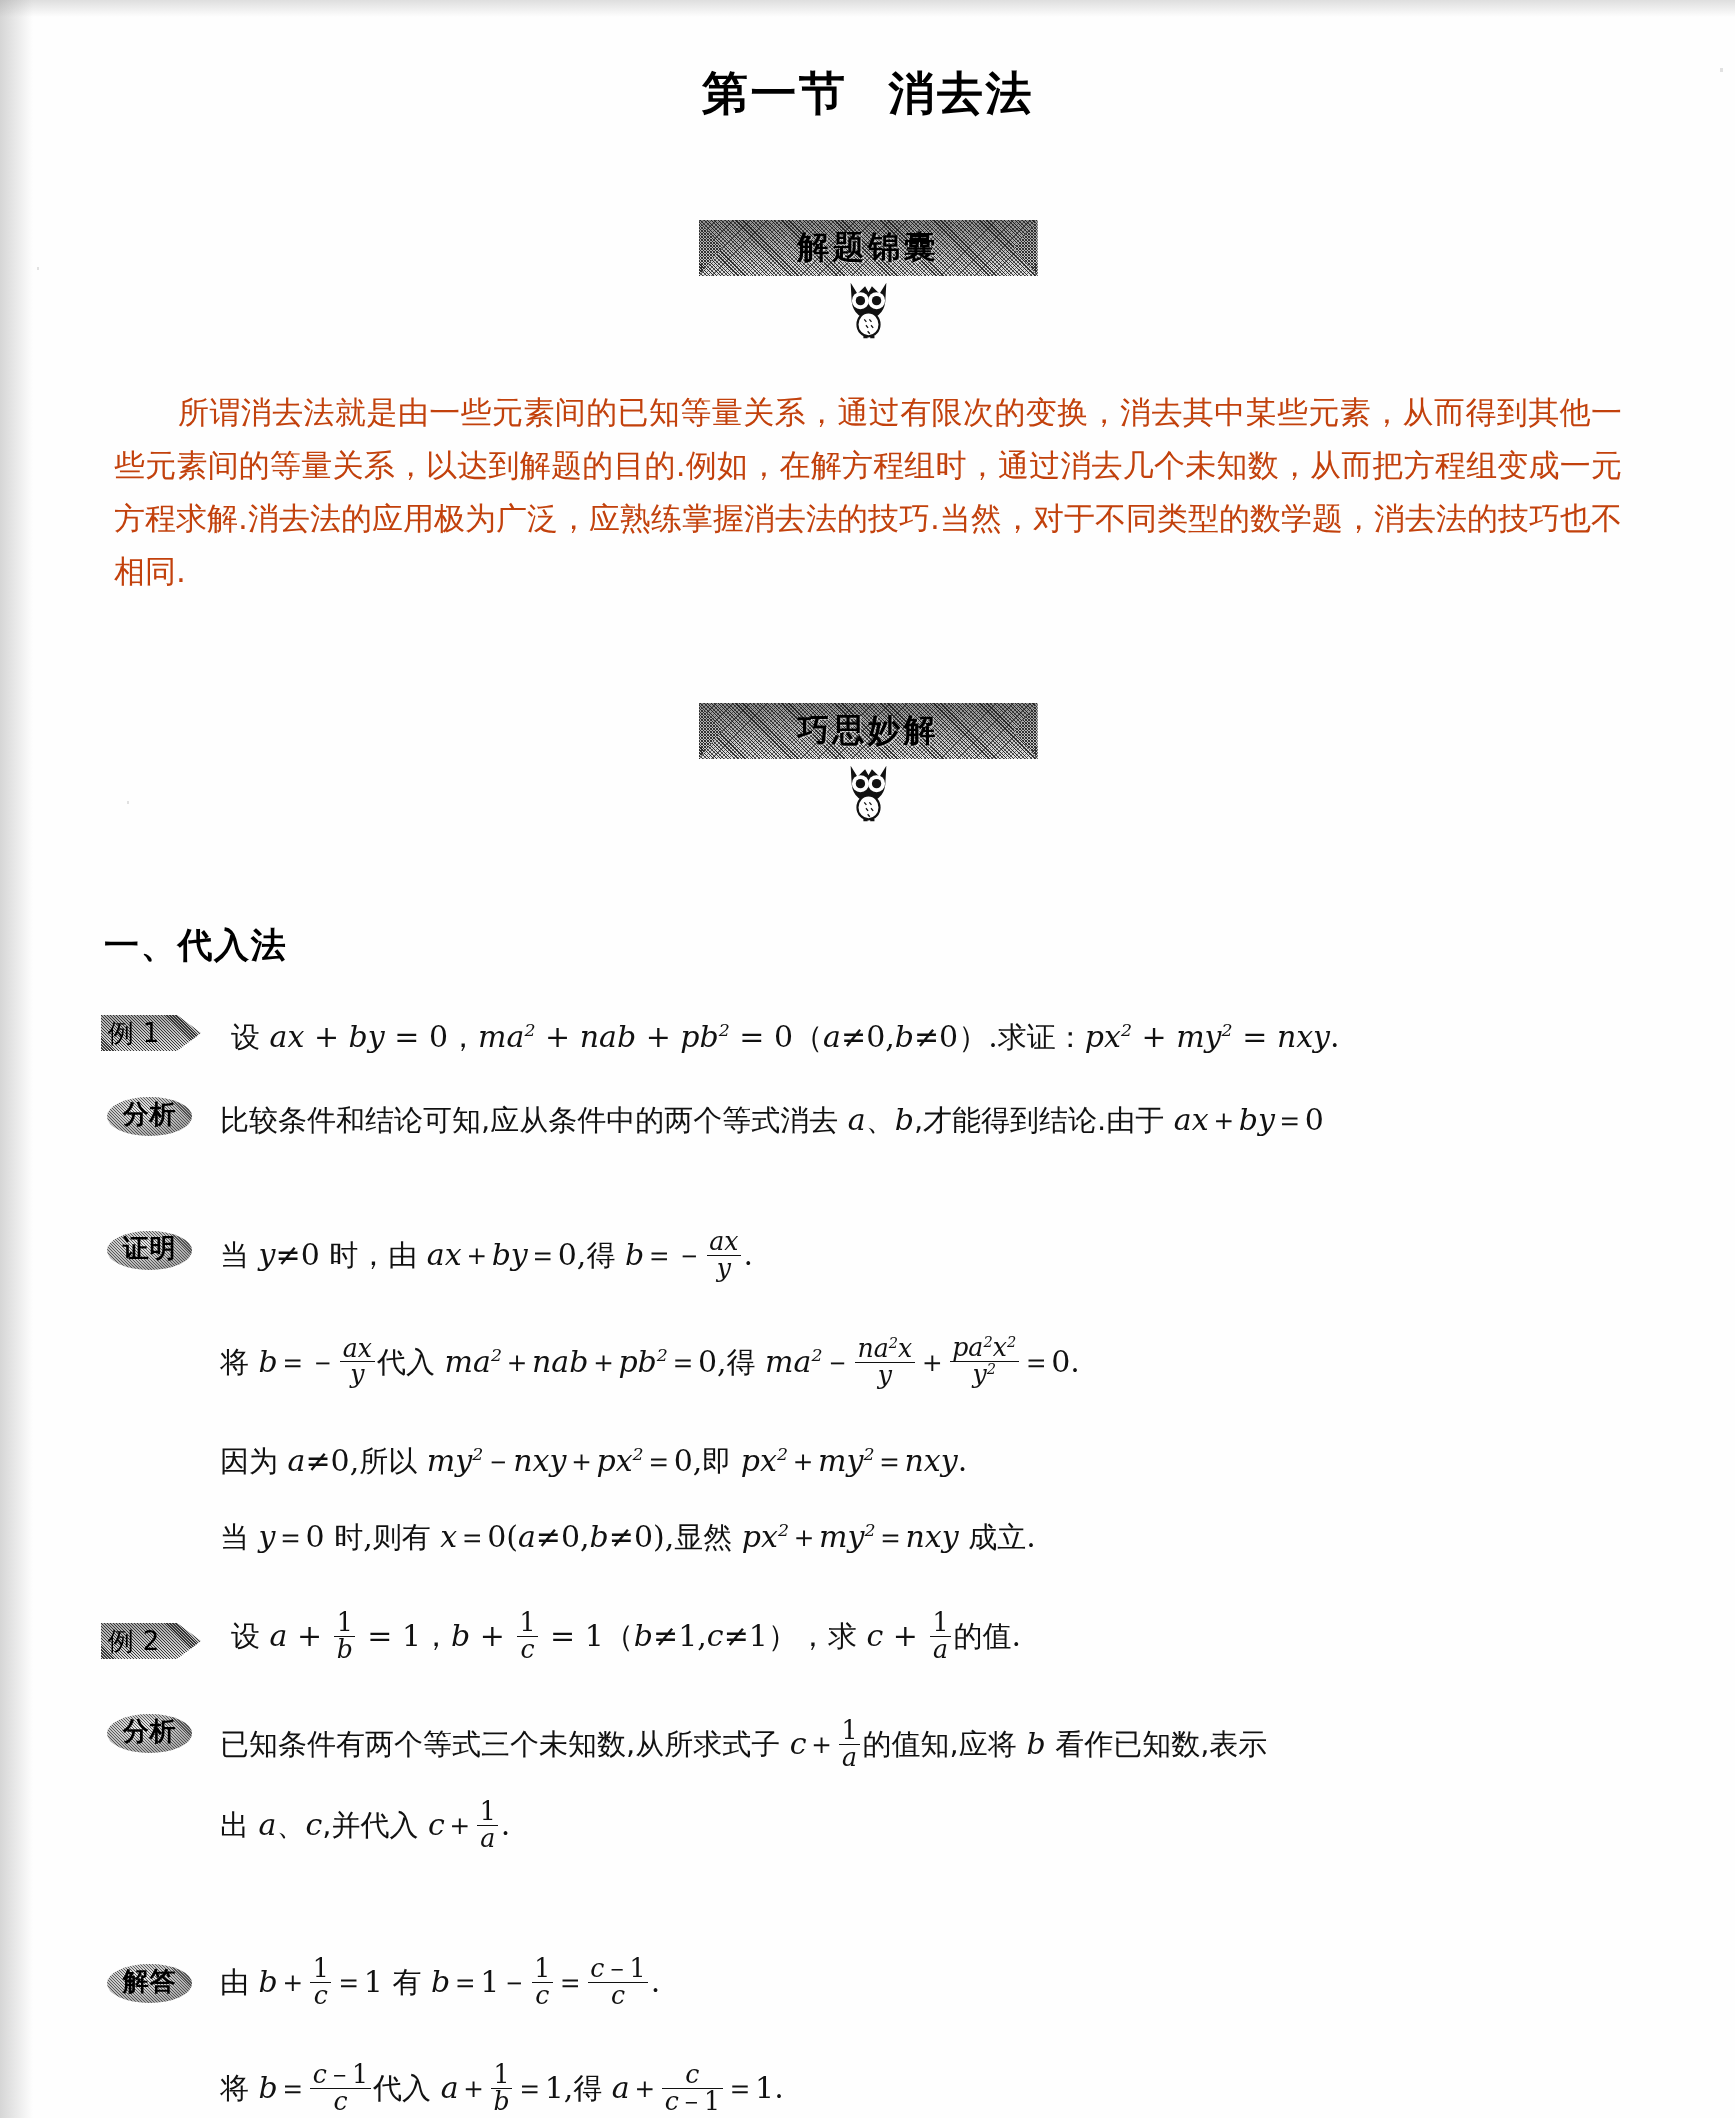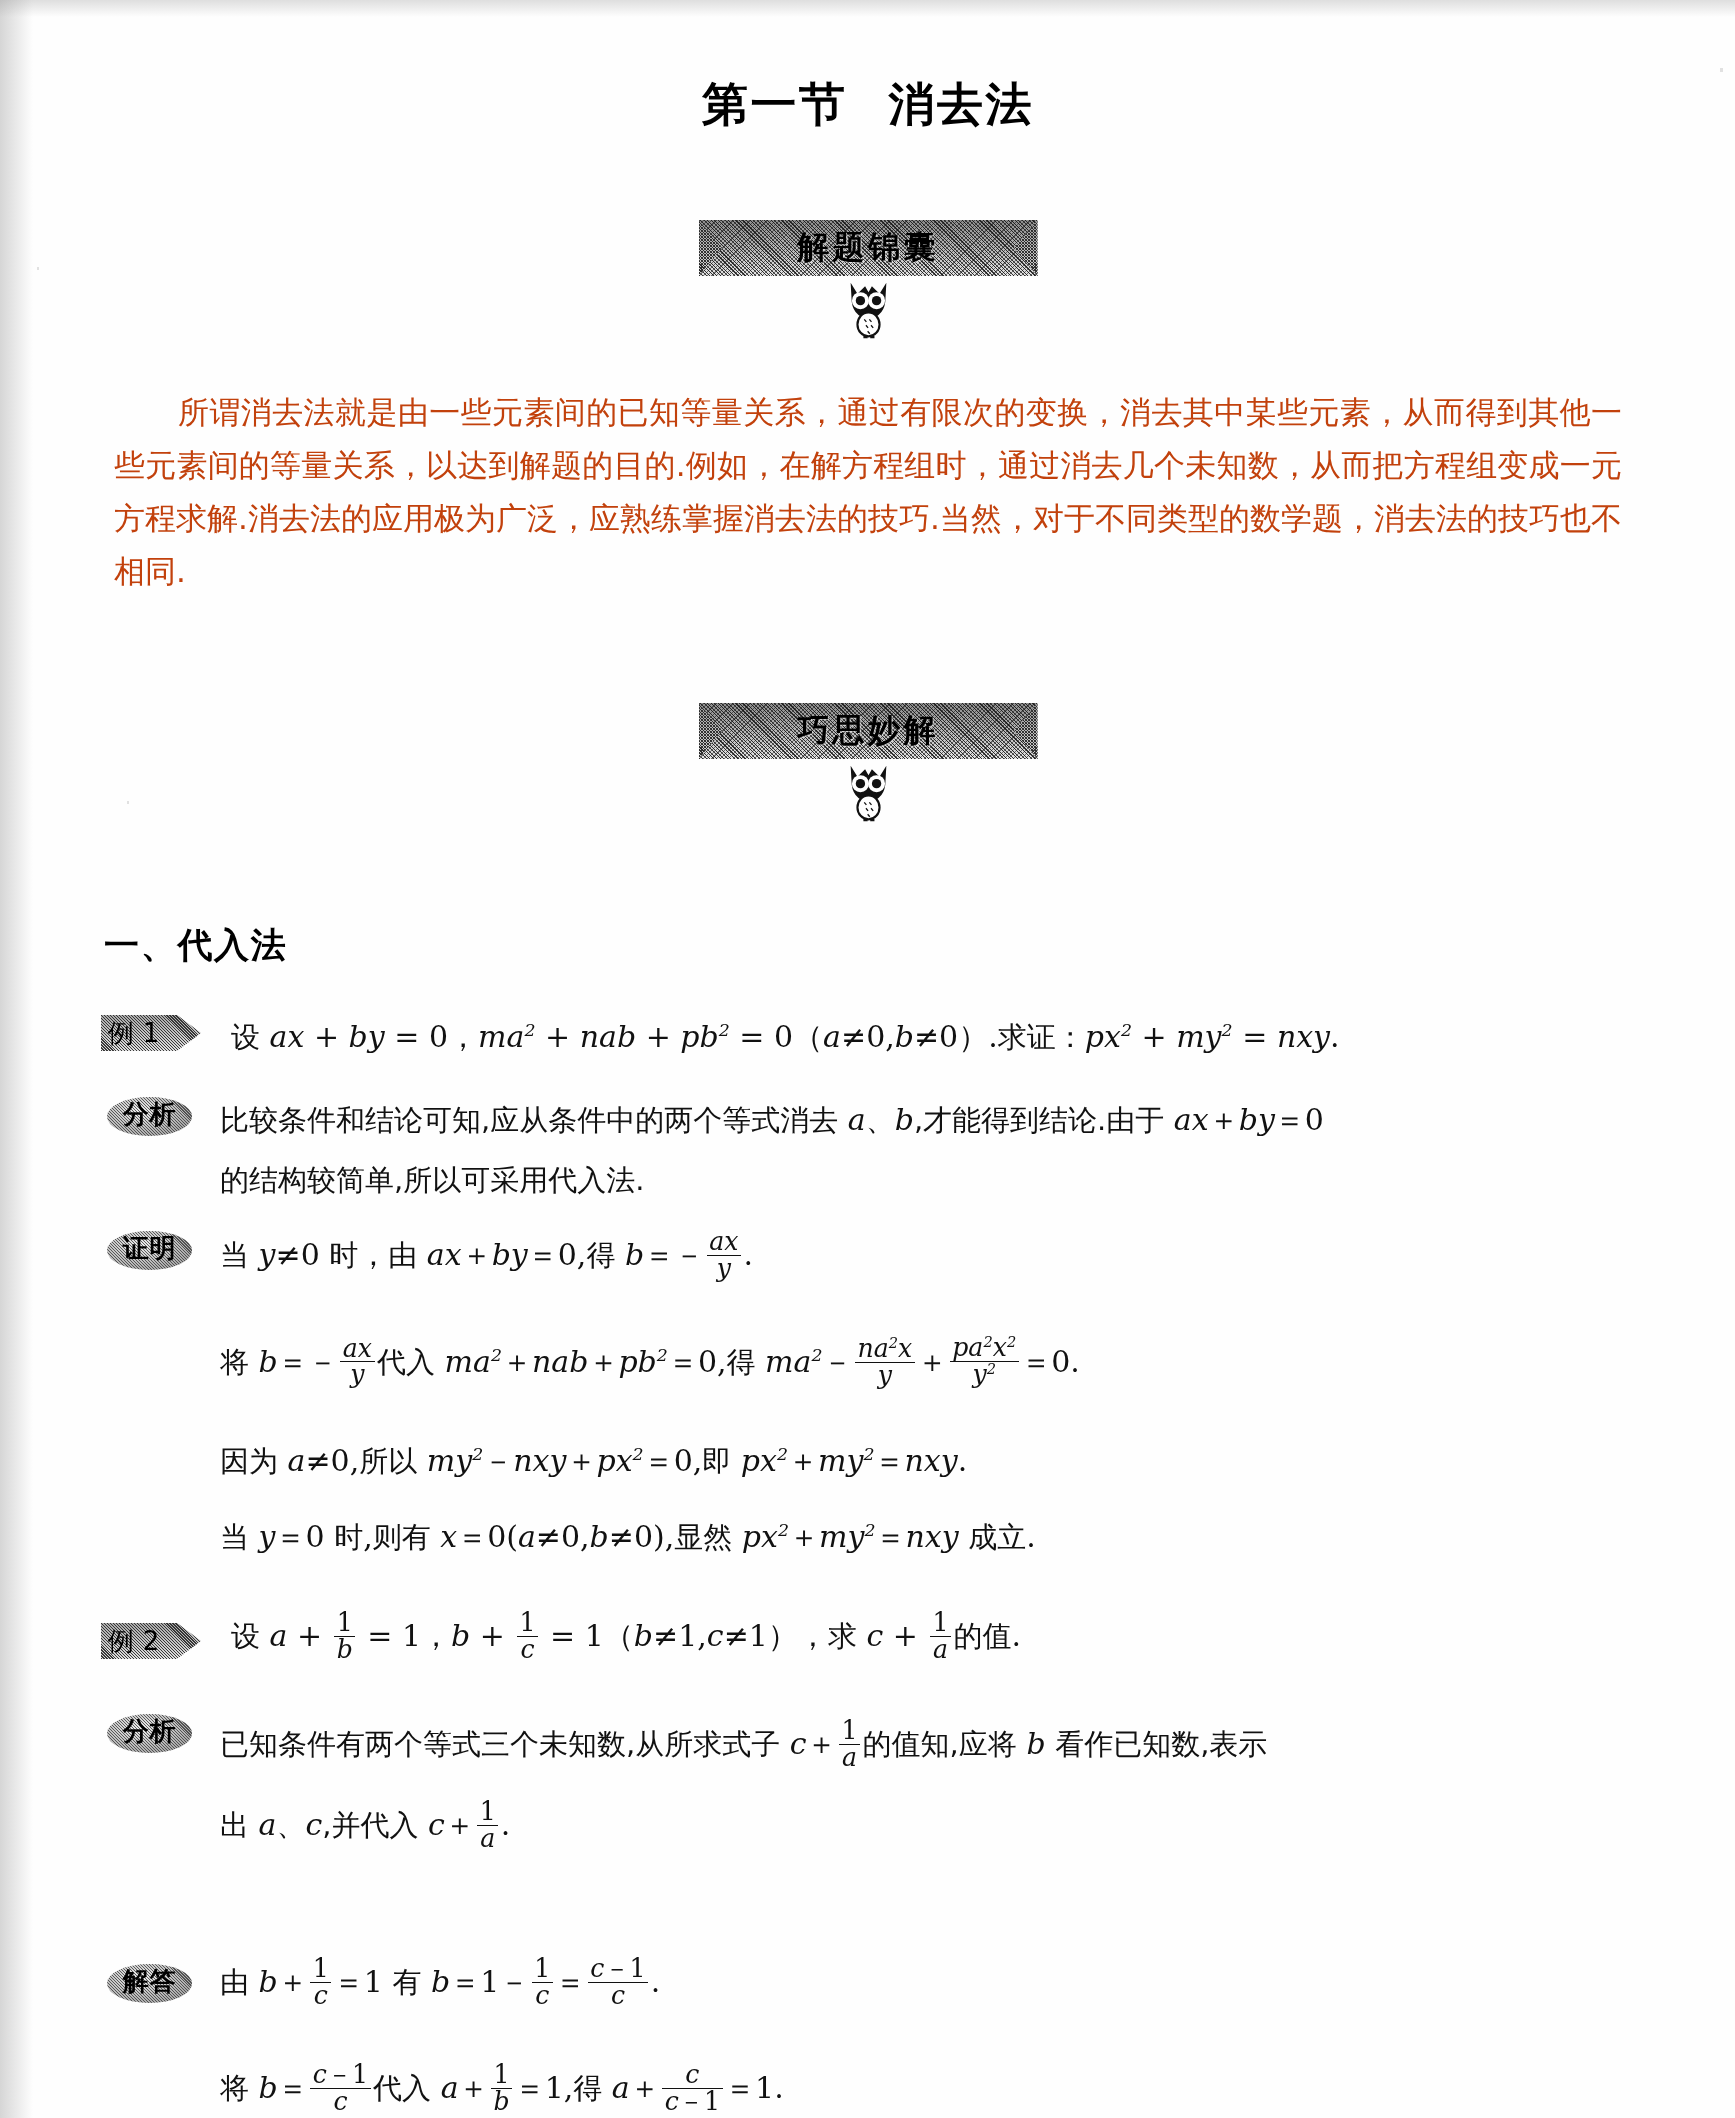--- a/index.html
+++ b/index.html
@@ -46,21 +46,20 @@
     position: absolute;
     top: 63px;
     left: 0;
     width: 100%;
     text-align: center;
     font-family: Liberation Serif, serif;
     font-weight: bold;
     font-size: 46px;
     letter-spacing: 2.5px;
     color: #000;
-    margin-top: 11px;
   }
   .section-title .gap { display: inline-block; width: 41px; }
 
   
   .banner-block {
     position: absolute;
     left: 0;
     width: 100%;
     text-align: center;
   }
@@ -258,23 +257,20 @@
   <div class="mathline" style="left:231px;top:1017px;">
     <span class="cn">设</span> <span class="mi">ax</span> + <span class="mi">by</span> = 0，<span class="mi">ma</span><sup>2</sup> + <span class="mi">nab</span> + <span class="mi">pb</span><sup>2</sup> = 0（<span class="mi">a</span>≠0,<span class="mi">b</span>≠0）.<span class="cn">求证：</span><span class="mi">px</span><sup>2</sup> + <span class="mi">my</span><sup>2</sup> = <span class="mi">nxy</span>.
   </div>
 
   <div class="badge-oval" style="left:107px;top:1097px;">
     <span>分析</span>
   </div>
   <div class="mathline" style="left:220px;top:1100px;">
     <span class="cn">比较条件和结论可知,应从条件中的两个等式消去</span> <span class="mi">a</span><span class="cn">、</span><span class="mi">b</span><span class="cn">,才能得到结论.由于</span> <span class="mi">ax</span>＋<span class="mi">by</span>＝0
   </div>
-  <div class="mathline" style="left:220px;top:1161px;">
-    <span class="cn">的结构较简单,所以可采用代入法.</span>
-  </div>
 
   <div class="badge-oval" style="left:107px;top:1231px;">
     <span>证明</span>
   </div>
   <div class="mathline" style="left:220px;top:1231px;">
     <span class="cn">当</span> <span class="mi">y</span>≠0 <span class="cn">时</span>，<span class="cn">由</span> <span class="mi">ax</span>＋<span class="mi">by</span>＝0,<span class="cn">得</span> <span class="mi">b</span>＝－<span class="frac"><span class="num"><span class="mi">ax</span></span><span class="den"><span class="mi">y</span></span></span>.
   </div>
 
   <div class="mathline" style="left:220px;top:1337px;">
     <span class="cn">将</span> <span class="mi">b</span>＝－<span class="frac"><span class="num"><span class="mi">ax</span></span><span class="den"><span class="mi">y</span></span></span><span class="cn">代入</span> <span class="mi">ma</span><sup>2</sup>＋<span class="mi">nab</span>＋<span class="mi">pb</span><sup>2</sup>＝0,<span class="cn">得</span> <span class="mi">ma</span><sup>2</sup>－<span class="frac"><span class="num"><span class="mi">na</span><sup>2</sup><span class="mi">x</span></span><span class="den"><span class="mi">y</span></span></span>＋<span class="frac"><span class="num"><span class="mi">pa</span><sup>2</sup><span class="mi">x</span><sup>2</sup></span><span class="den"><span class="mi">y</span><sup>2</sup></span></span>＝0.

